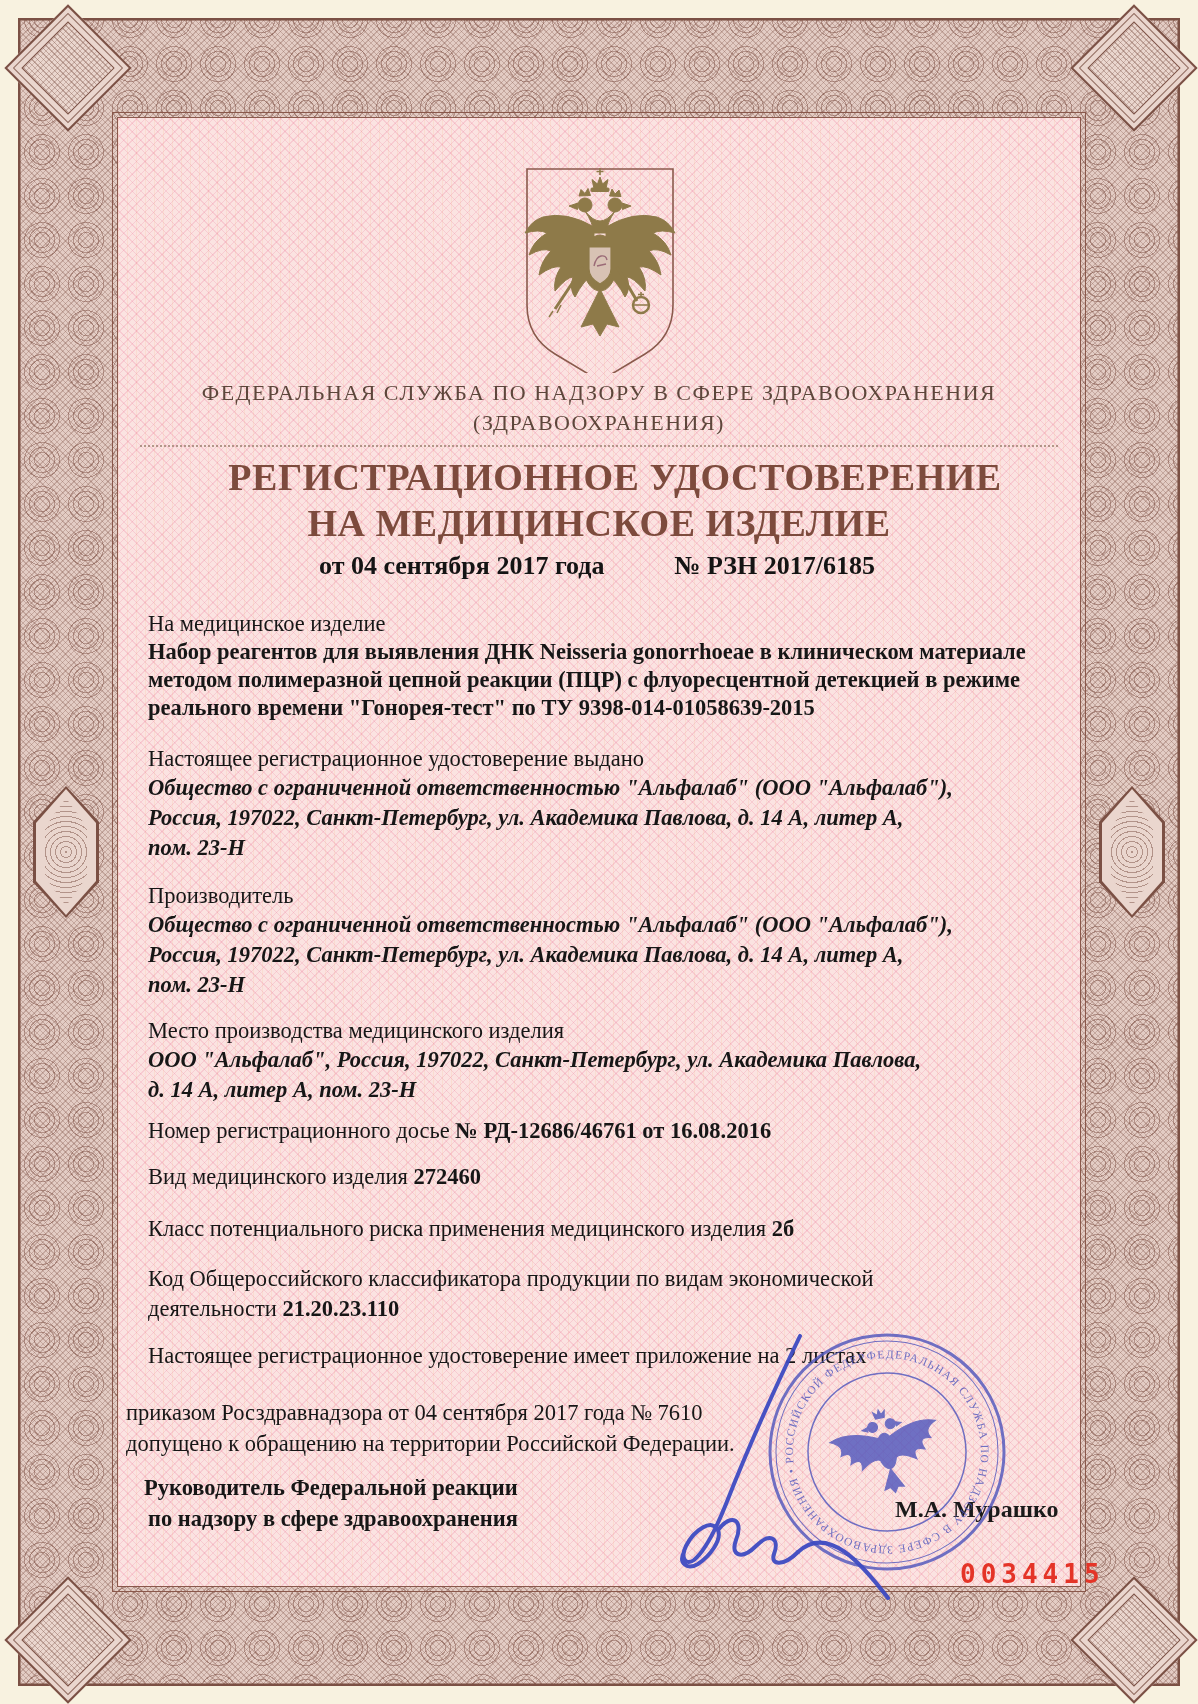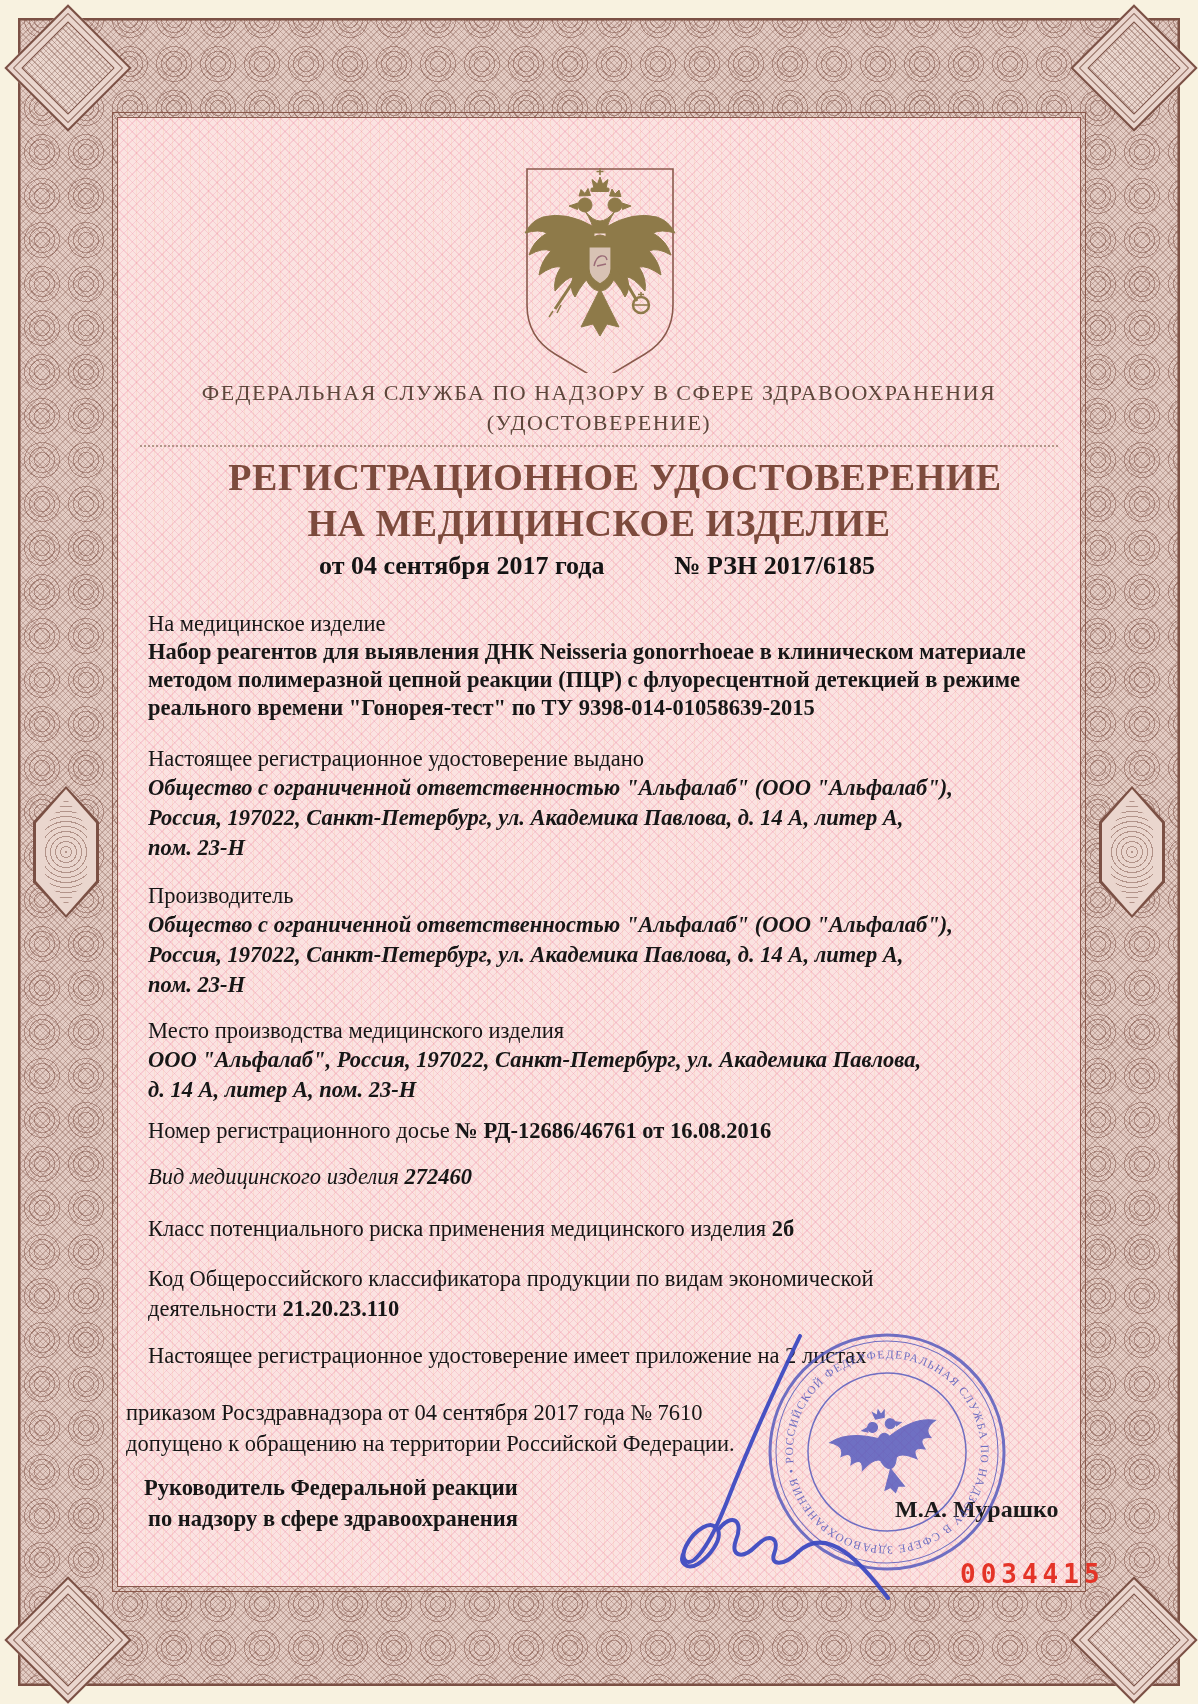--- a/index.html
+++ b/index.html
@@ -114,21 +114,21 @@
         <path d="M38,148 l-4,6 M42,150 l4,-8" stroke-width="1.5" fill="none"></path>
         <path d="M102,104 L122,138" stroke-width="3" fill="none"></path>
         <circle cx="126" cy="142" r="8" fill="none" stroke-width="2.5"></circle>
         <path d="M118,142 h16 M126,134 v-5 M123,131.5 h6" stroke-width="1.5" fill="none"></path>
       </g>
       <path d="M74,84 h22 v22 q0,9 -11,15 q-11,-6 -11,-15 Z" fill="#d8c2b4" stroke="#8e7a49" stroke-width="1.2"></path>
       <path d="M79,103 q2,-9 7,-10 q5,-1 6,4 m-10,6 l9,-2" stroke="#9b6b77" stroke-width="1.4" fill="none"></path>
     </svg>
 
     <div class="abs ctr agency" style="top:262px;">ФЕДЕРАЛЬНАЯ СЛУЖБА ПО НАДЗОРУ В СФЕРЕ ЗДРАВООХРАНЕНИЯ</div>
-    <div class="abs ctr agency" style="top:292px;">(УДОСТОВЕРЕНИЕ)</div>
+    <div class="abs ctr agency" style="top:292px;">(ЗДРАВООХРАНЕНИЯ)</div>
 
     <div class="abs divider" style="top:327px; left:22px; right:22px;"></div>
 
     <div class="abs ctr doctitle" style="top:337px;margin-left:32px;">РЕГИСТРАЦИОННОЕ УДОСТОВЕРЕНИЕ</div>
     <div class="abs ctr doctitle" style="top:383px;">НА МЕДИЦИНСКОЕ ИЗДЕЛИЕ</div>
 
     <div class="abs dateline" style="top:433px; left:0; right:4px;">
       <span>от 04 сентября 2017 года</span>
       <span>№ РЗН 2017/6185</span>
     </div>
@@ -157,21 +157,21 @@
     <div class="abs blk t" style="top:899px;">Место производства медицинского изделия</div>
     <div class="abs blk lh30" style="top:927px;">
       <div class="t b">ООО "Альфалаб", Россия, 197022, Санкт-Петербург, ул. Академика Павлова,</div>
       <div class="t b">д. 14 А, литер А, пом. 23-Н</div>
     </div>
 
     <div class="abs blk t" style="top:999px;">
       <span>Номер регистрационного досье </span>
       <span class="b">№ РД-12686/46761 от 16.08.2016</span>
     </div>
-    <div class="abs blk t" style="top:1045px;font-style:italic;">
+    <div class="abs blk t" style="top:1045px;">
       <span>Вид медицинского изделия </span>
       <span class="b">272460</span>
     </div>
     <div class="abs blk t" style="top:1097px;">
       <span>Класс потенциального риска применения медицинского изделия </span>
       <span class="b">2б</span>
     </div>
     <div class="abs blk t" style="top:1147px;">Код Общероссийского классификатора продукции по видам экономической</div>
     <div class="abs blk t" style="top:1177px;">
       <span>деятельности </span>

